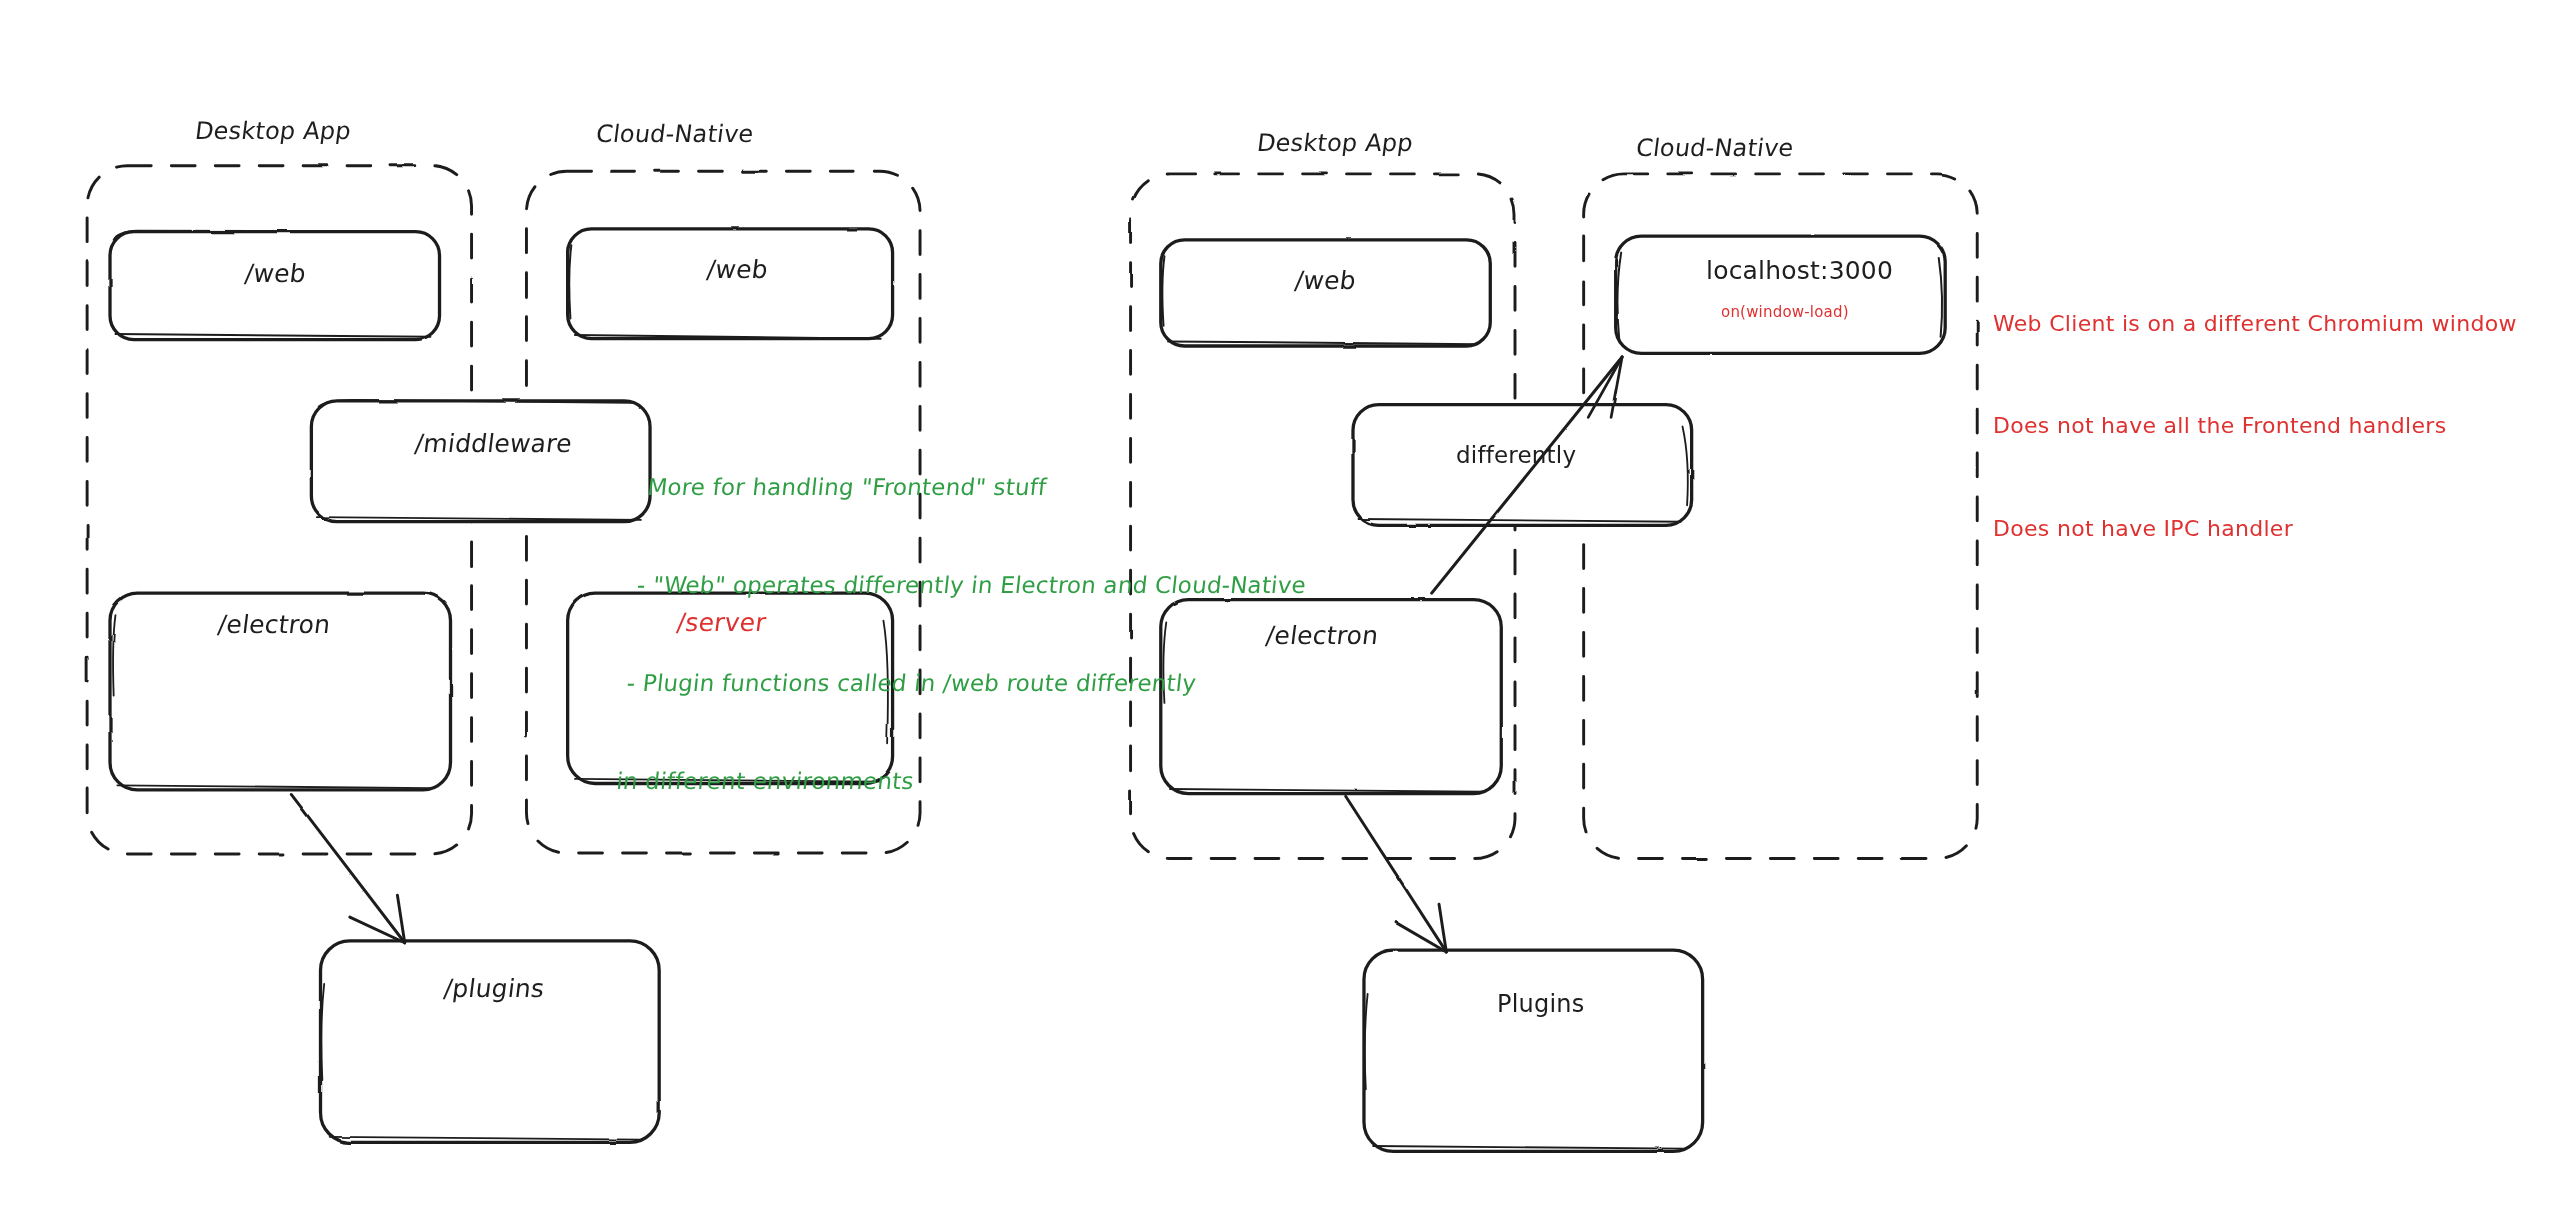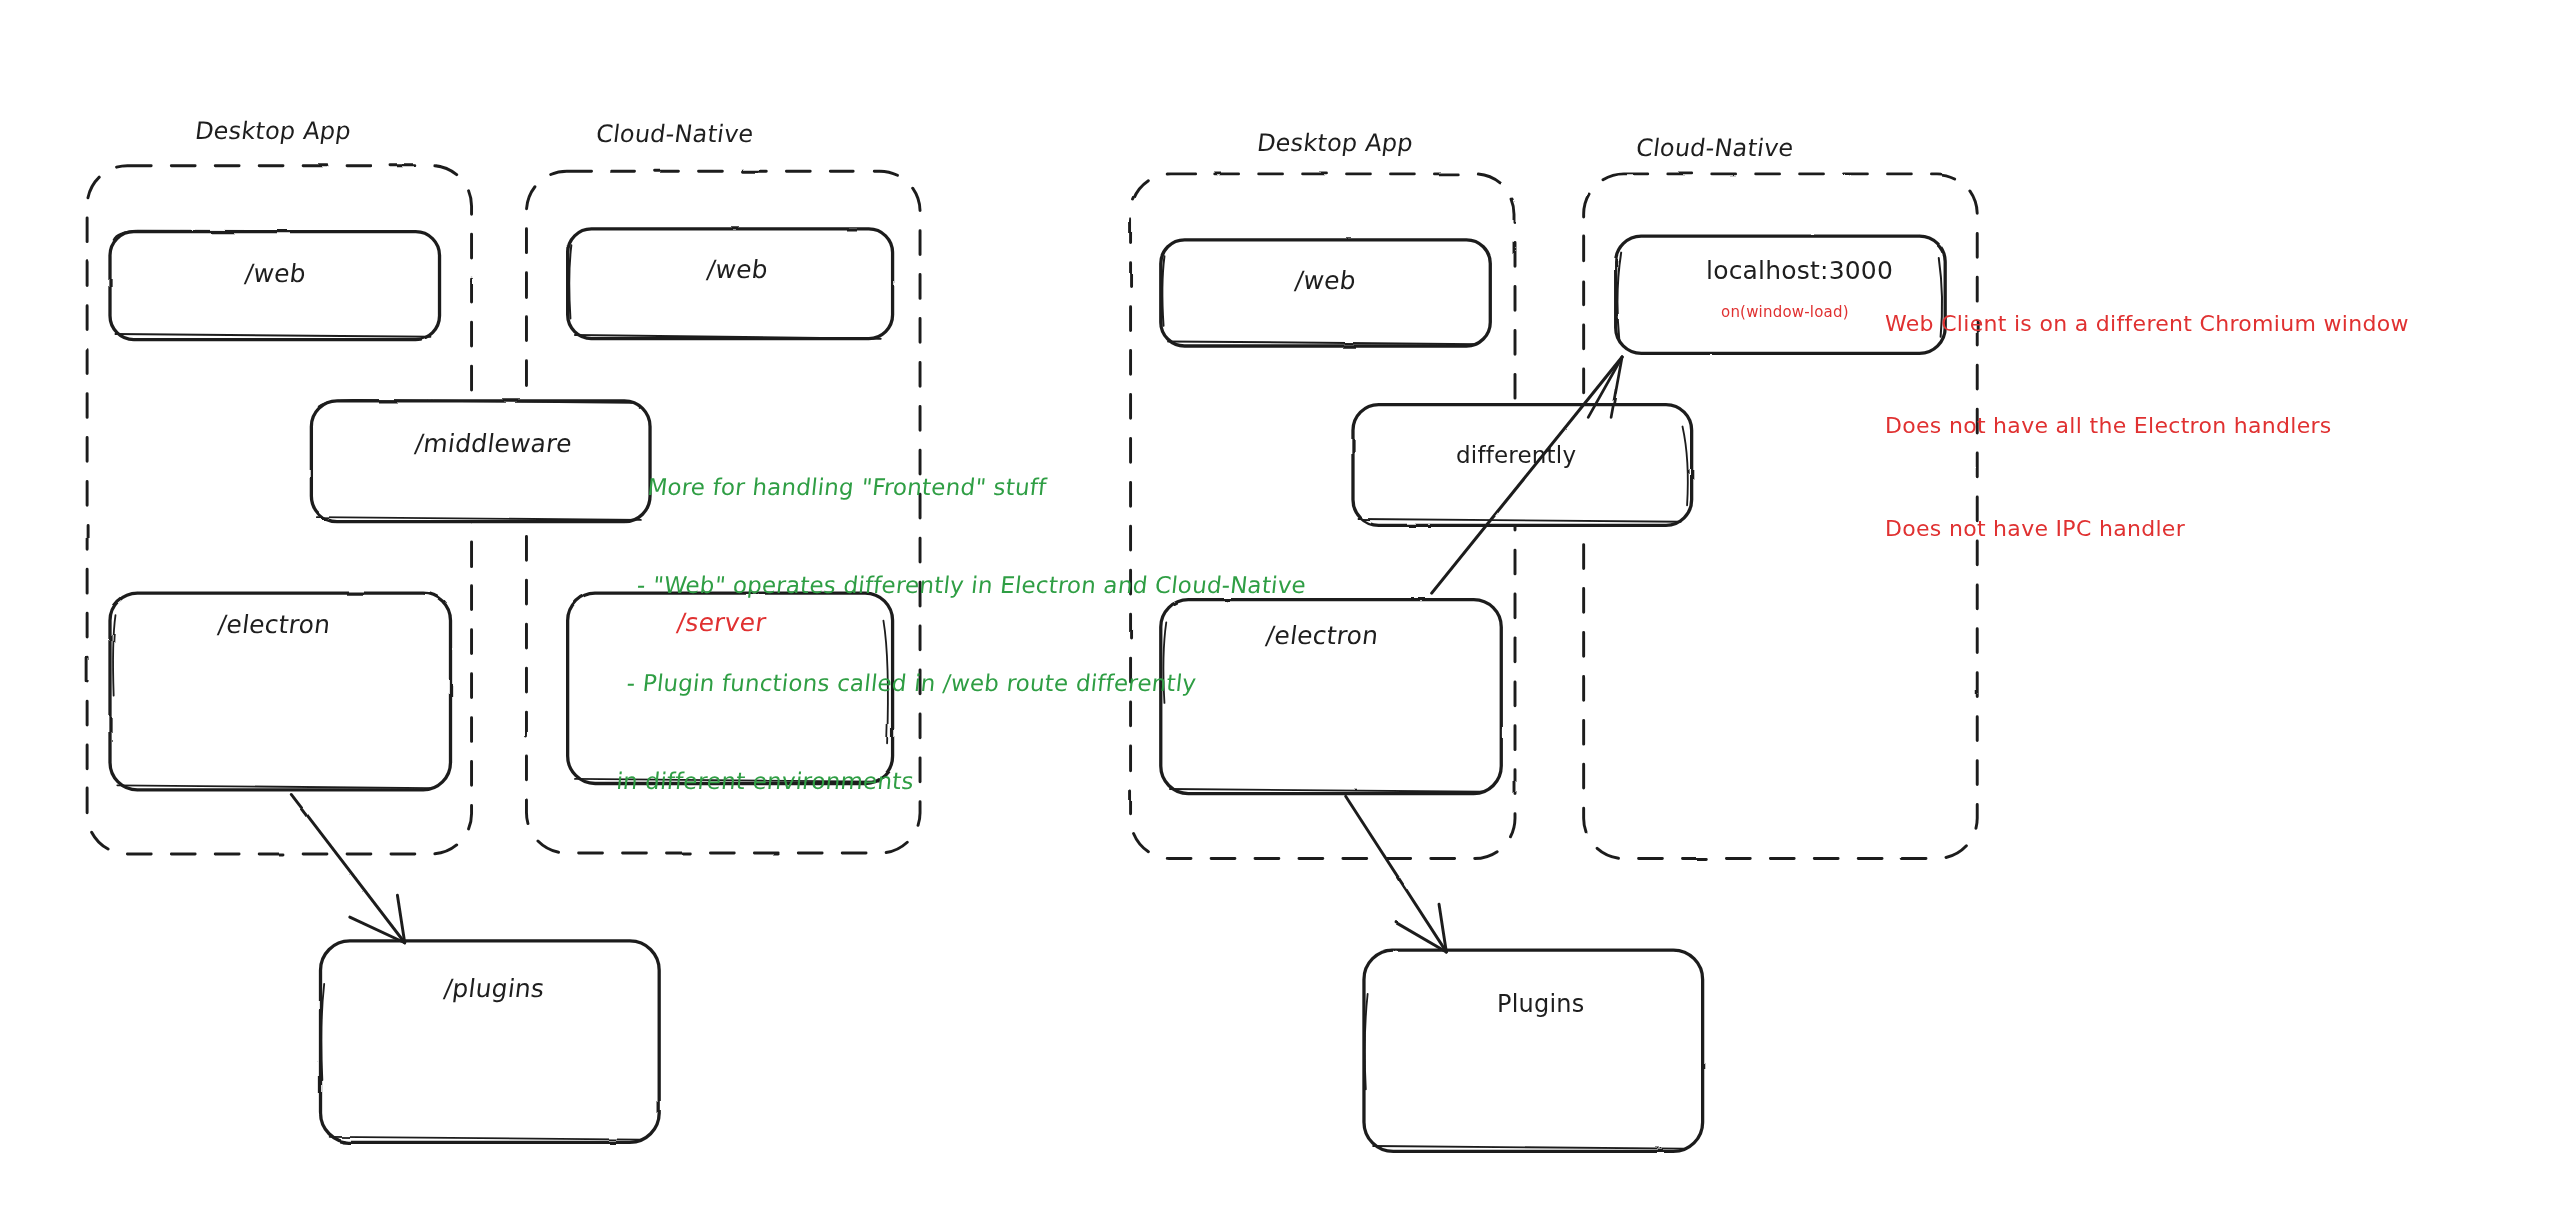--- a/index.html
+++ b/index.html
@@ -196,20 +196,20 @@
   <div class="lbl grouplbl" style="left:1259px; top:128px;">Desktop App</div>
   <div class="lbl grouplbl" style="left:1638px; top:133px;">Cloud-Native</div>
 
   <div class="lbl boxlbl" style="left:1297px; top:264px;">/web</div>
   <div class="lbl boxlbl-plain" style="left:1678px; top:254px;margin-left:28px;">localhost:3000</div>
   <div class="lbl red" style="left:1721px; top:303px; font-size:15px;">on(window-load)</div>
   <div class="lbl boxlbl-plain" style="left:1456px; top:440px; font-size:23px;">differently</div>
   <div class="lbl boxlbl" style="left:1268px; top:619px;">/electron</div>
   <div class="lbl boxlbl-plain" style="left:1497px; top:989px; font-size:24px;">Plugins</div>
 
-  <div class="lbl note-red red" style="left:1885px; top:239px;">
+  <div class="lbl note-red red" style="left:1993px; top:239px;">
     <div>Web Client is on a different Chromium window</div>
-    <div>Does not have all the Electron handlers</div>
+    <div>Does not have all the Frontend handlers</div>
     <div>Does not have IPC handler</div>
   </div>
 
 </div>
 
 
 </body></html>

